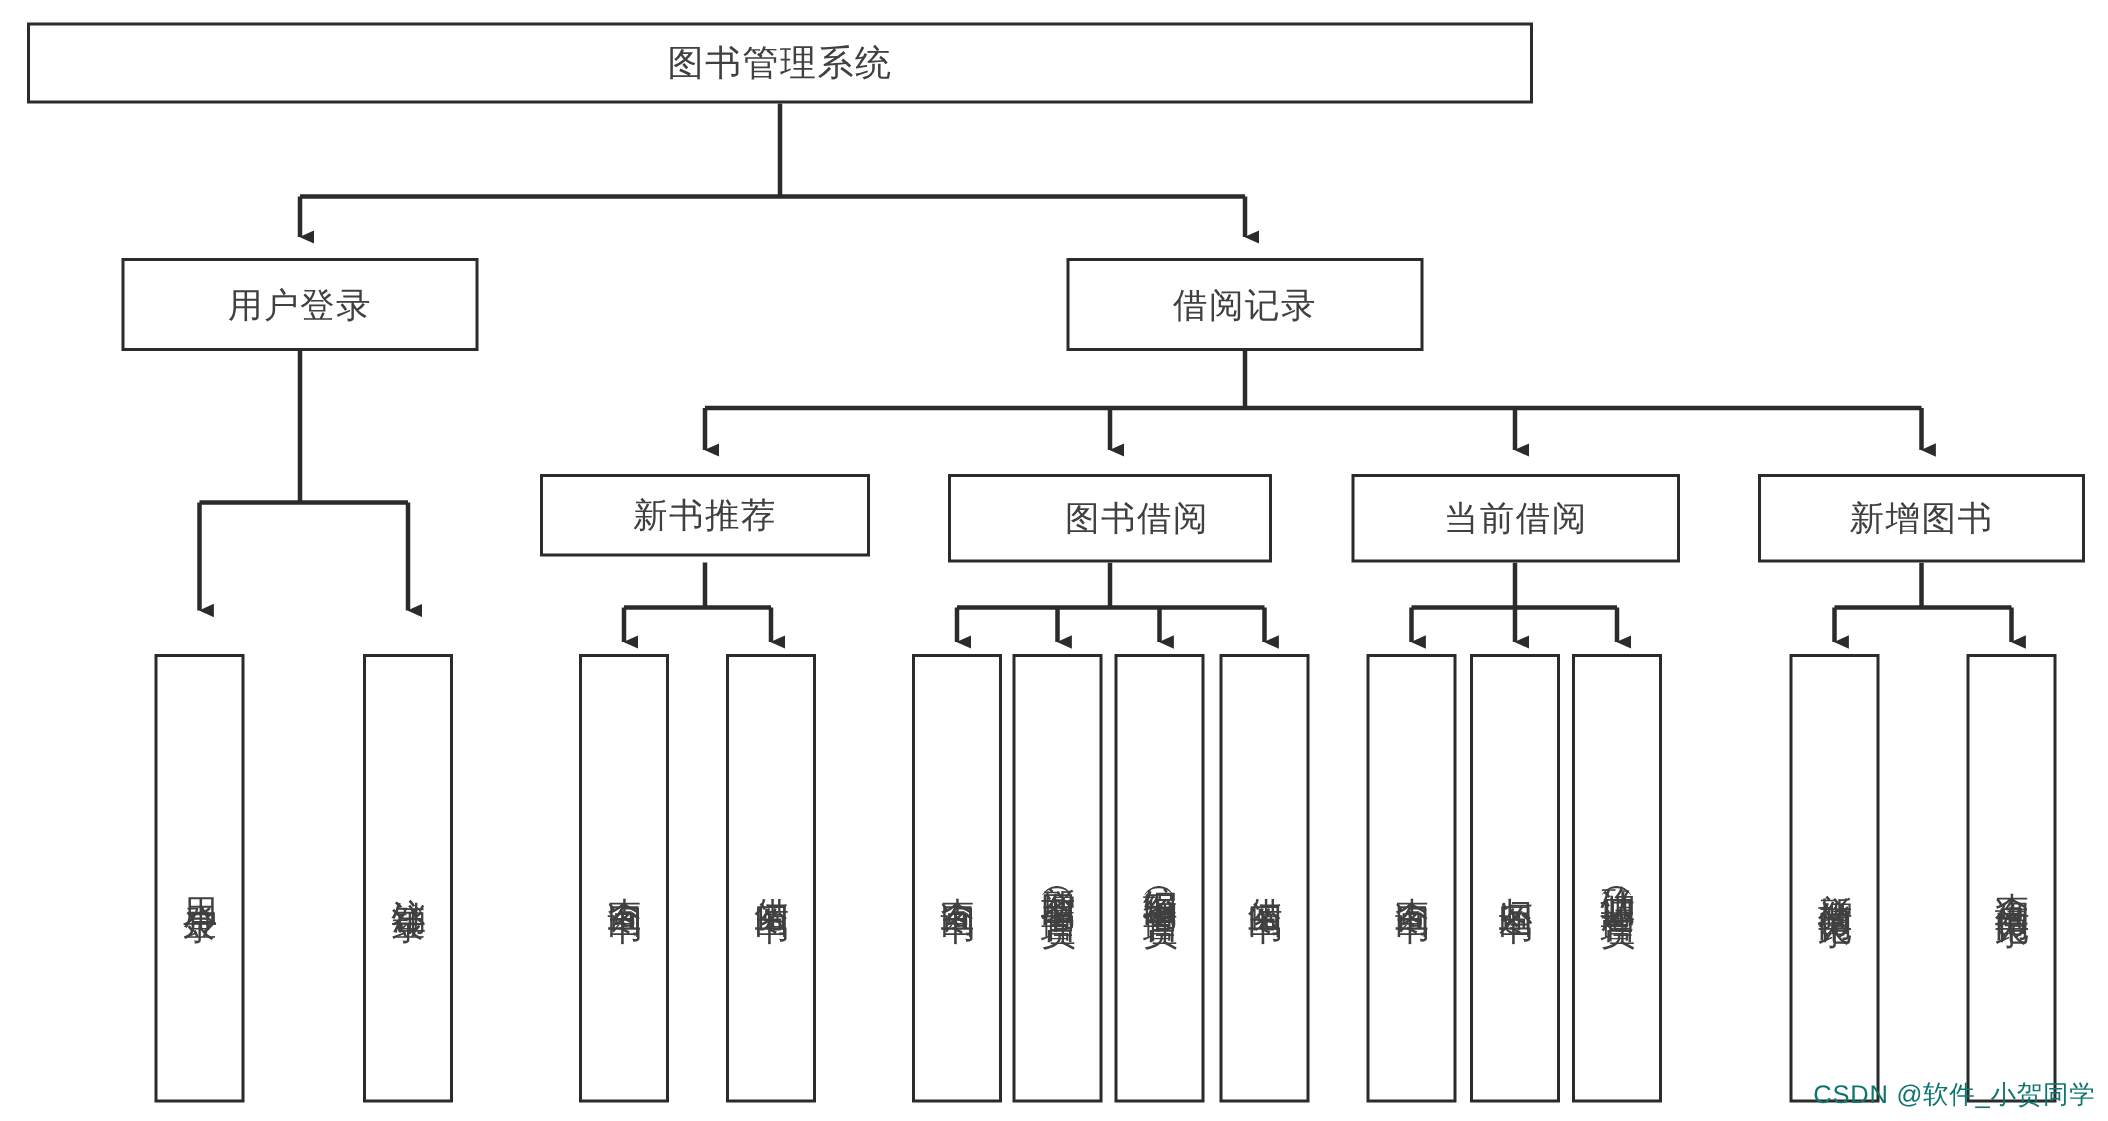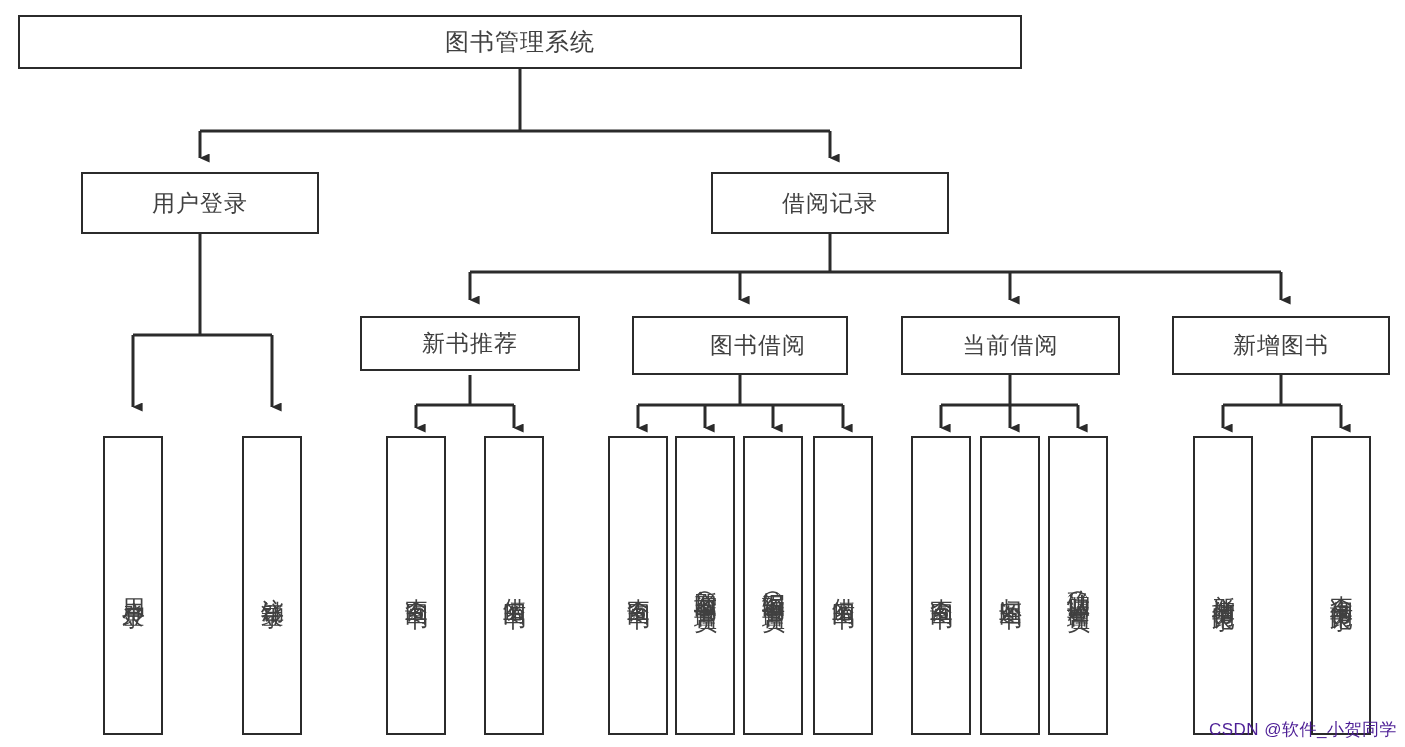--- a/index.html
+++ b/index.html
@@ -56,21 +56,21 @@
     white-space: nowrap;
   }
   .node.root {
     font-size: 24px;
   }
   .watermark {
     position: absolute;
     right: 8px;
     bottom: 6px;
     font-size: 17px;
-    color: #4c1d95;
+    color: #0f766e;
     white-space: nowrap;
     letter-spacing: 0.5px;
     font-family: "Liberation Sans", "DejaVu Sans", sans-serif;
   }
 </style>
 </head>
 <body>
 
 <div id="canvas">
 

